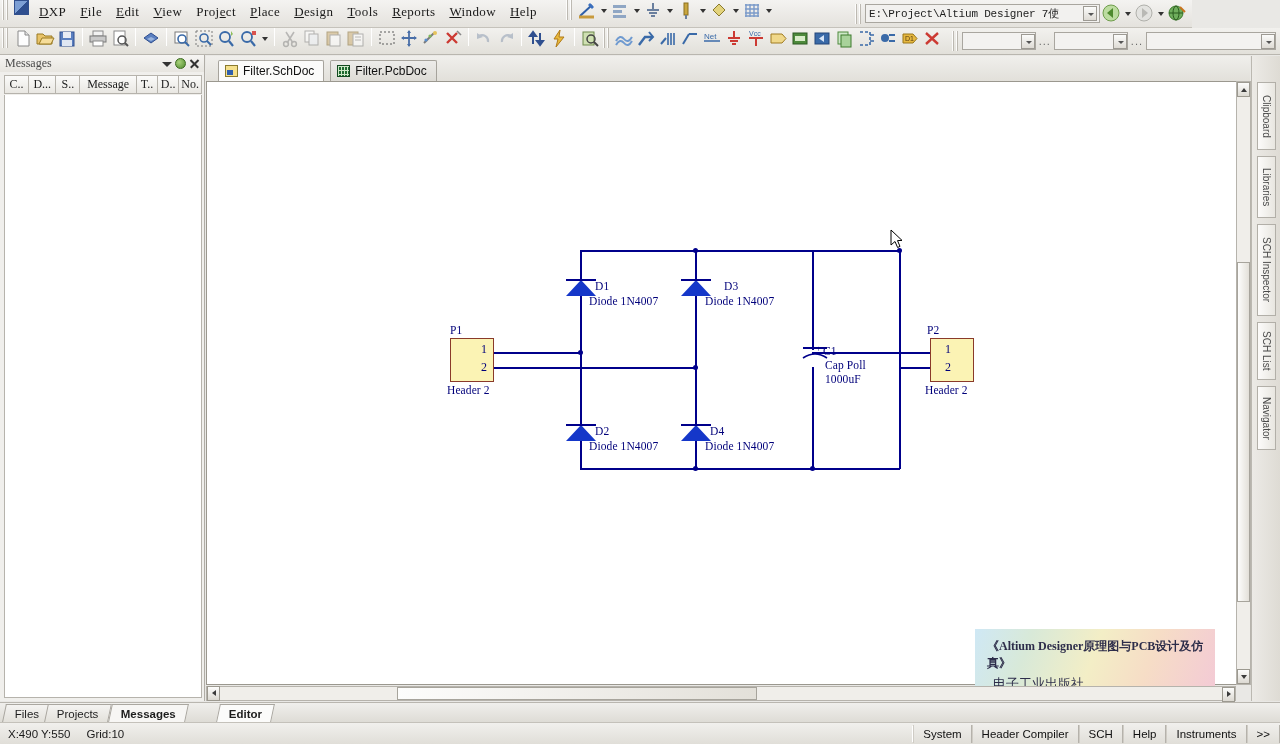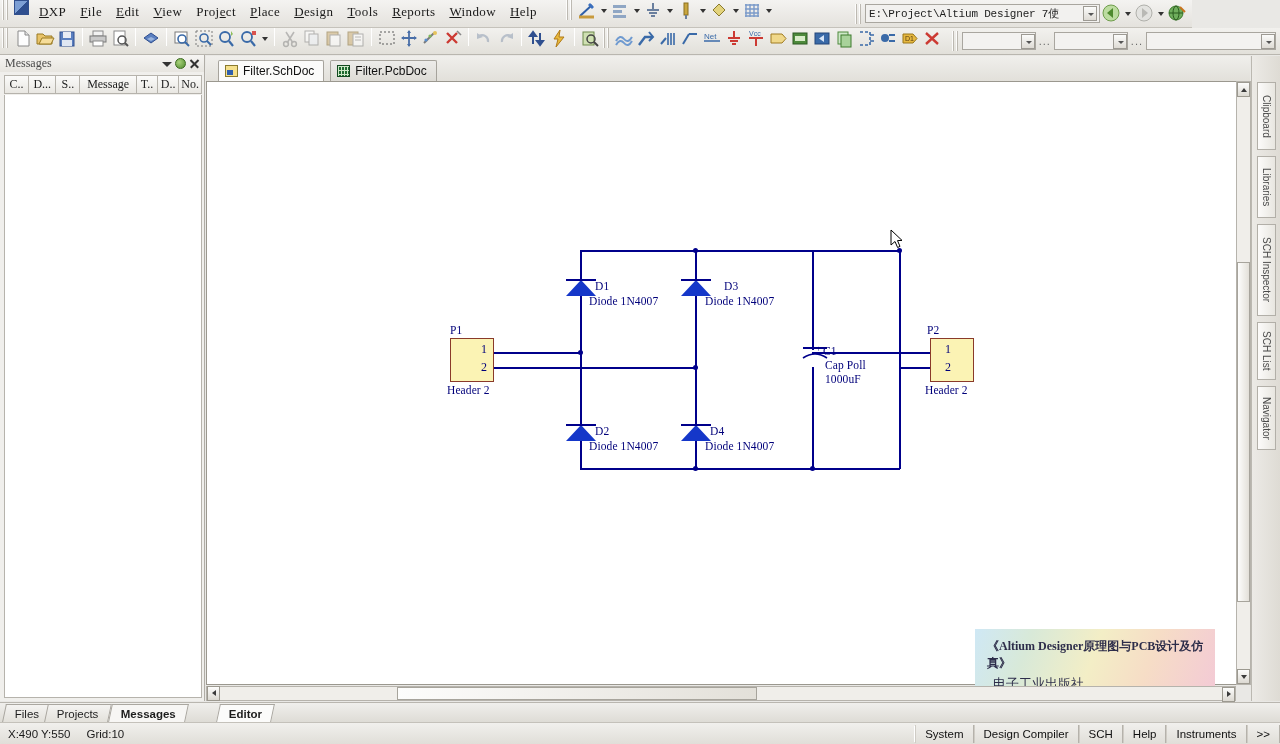--- a/index.html
+++ b/index.html
@@ -752,20 +752,20 @@
       <span>Editor</span>
     </div>
   </div>
 
   <div class="statusbar">
     <div class="st-cell">X:490 Y:550</div>
     <div class="st-cell">Grid:10</div>
     <div style="flex:1"></div>
     <div class="st-div"></div>
     <div class="st-btn">System</div>
-    <div class="st-btn">Design Compiler</div>
+    <div class="st-btn">Header Compiler</div>
     <div class="st-btn">SCH</div>
     <div class="st-btn">Help</div>
     <div class="st-btn">Instruments</div>
     <div class="st-btn">&gt;&gt;</div>
   </div>
 
 </div>
 
 </body></html>

